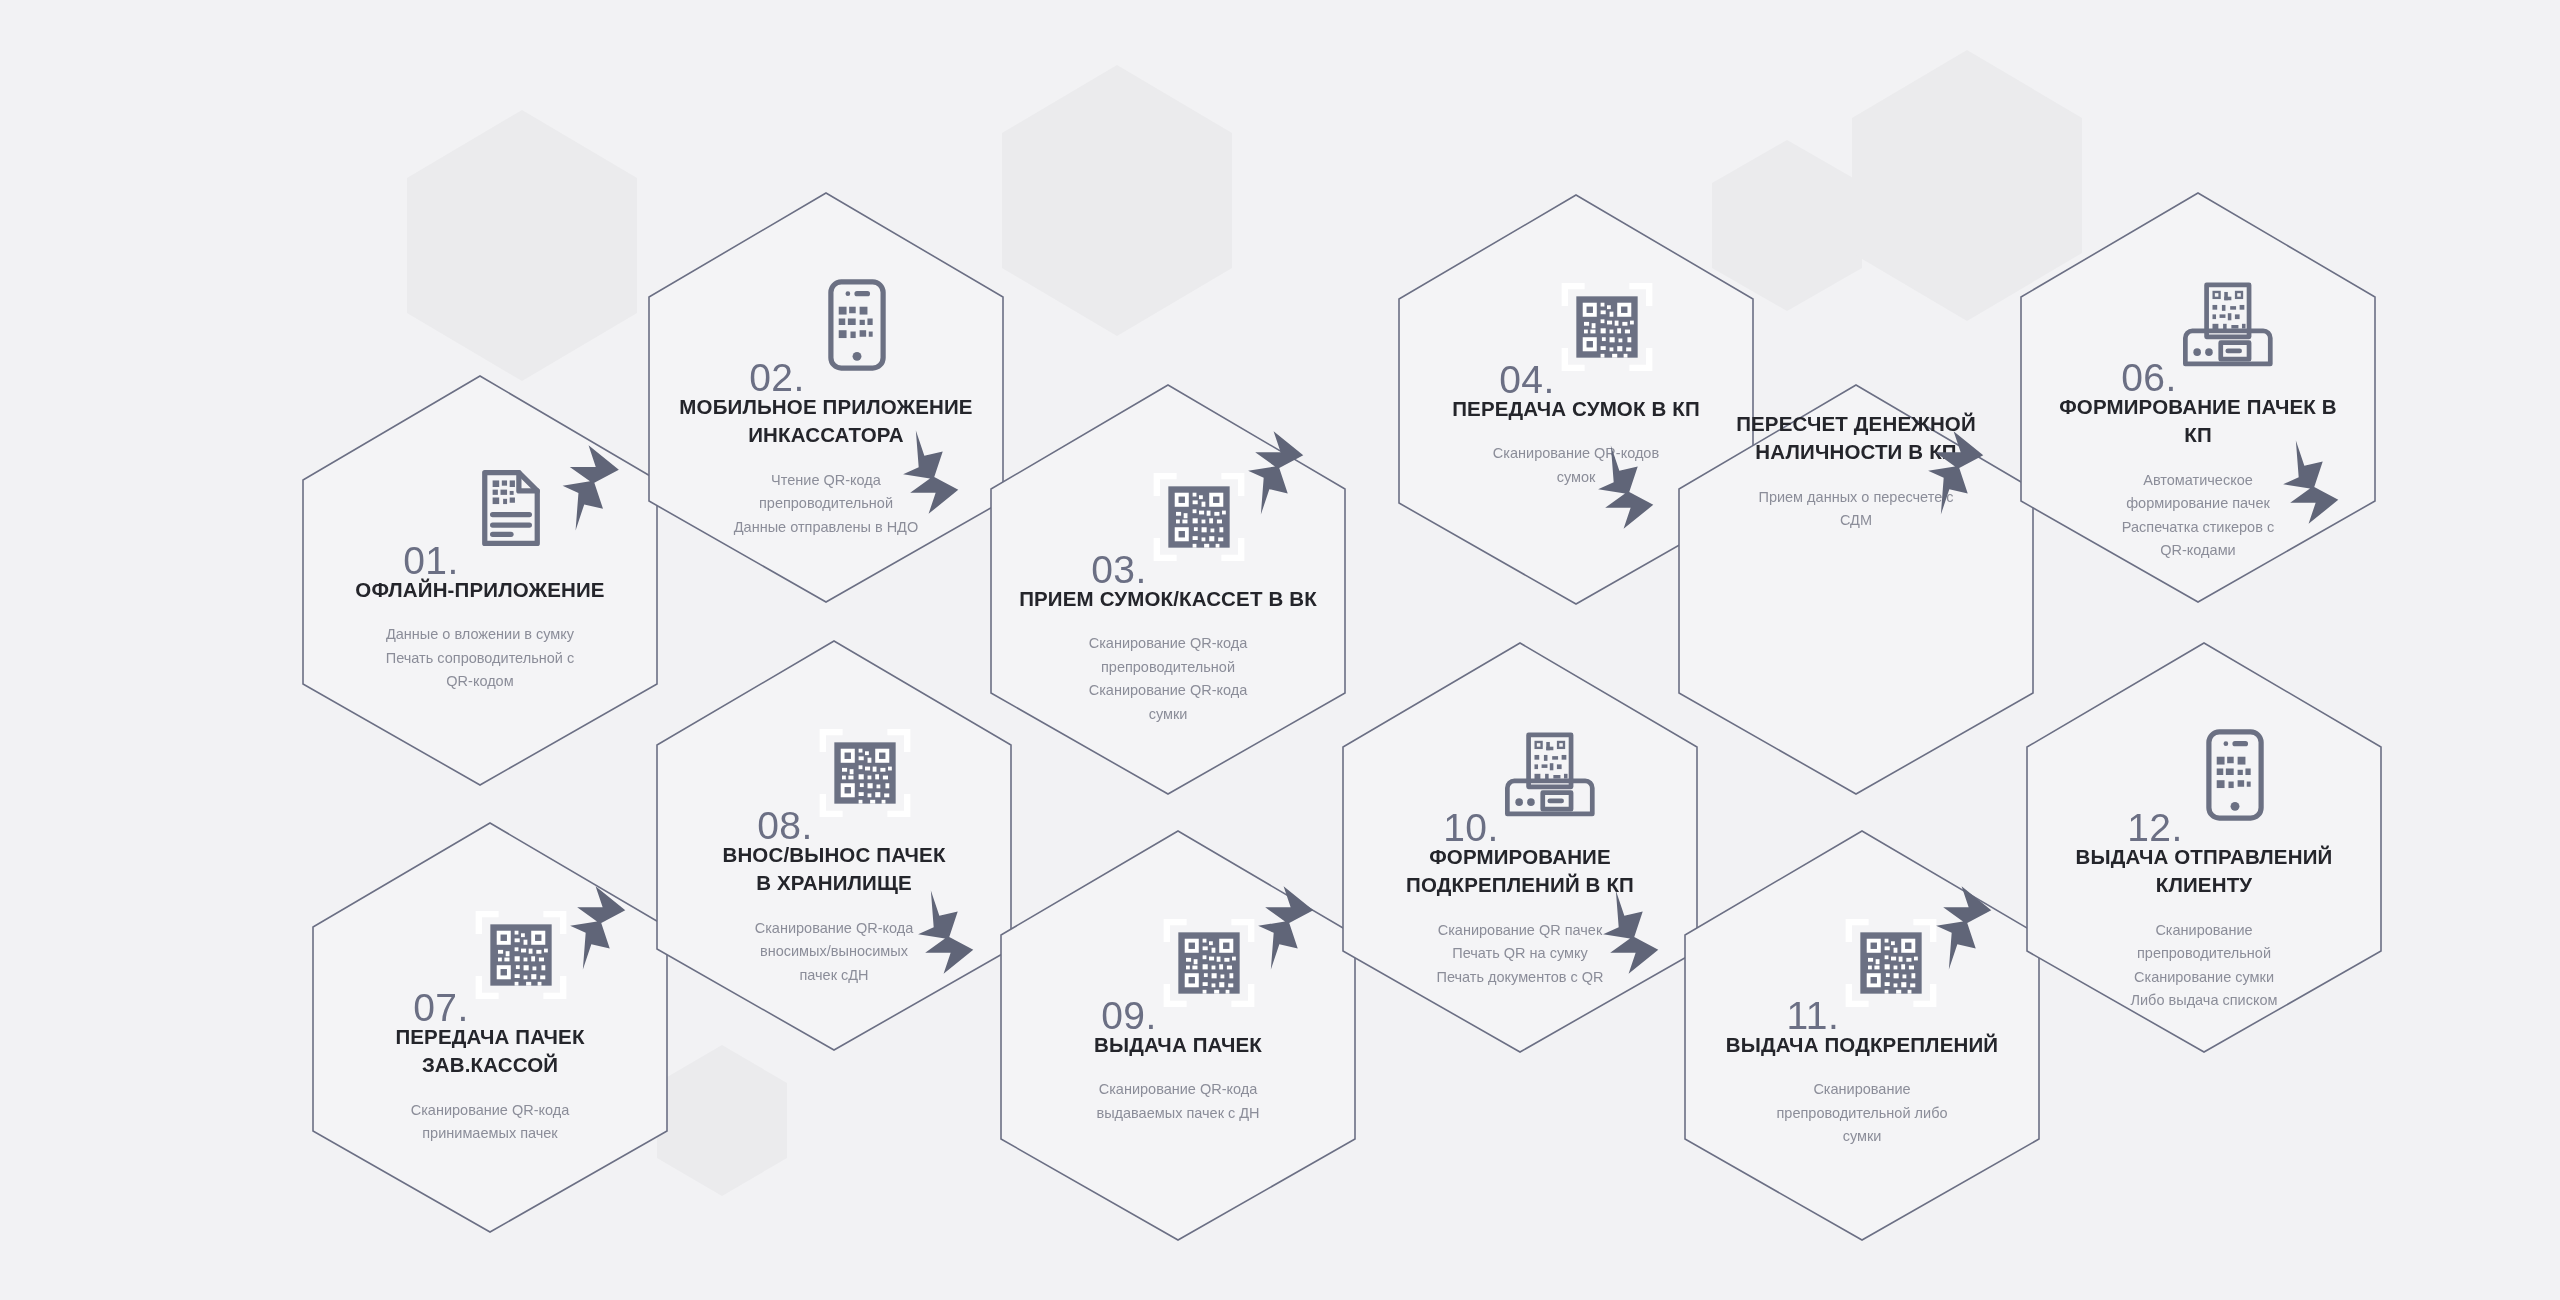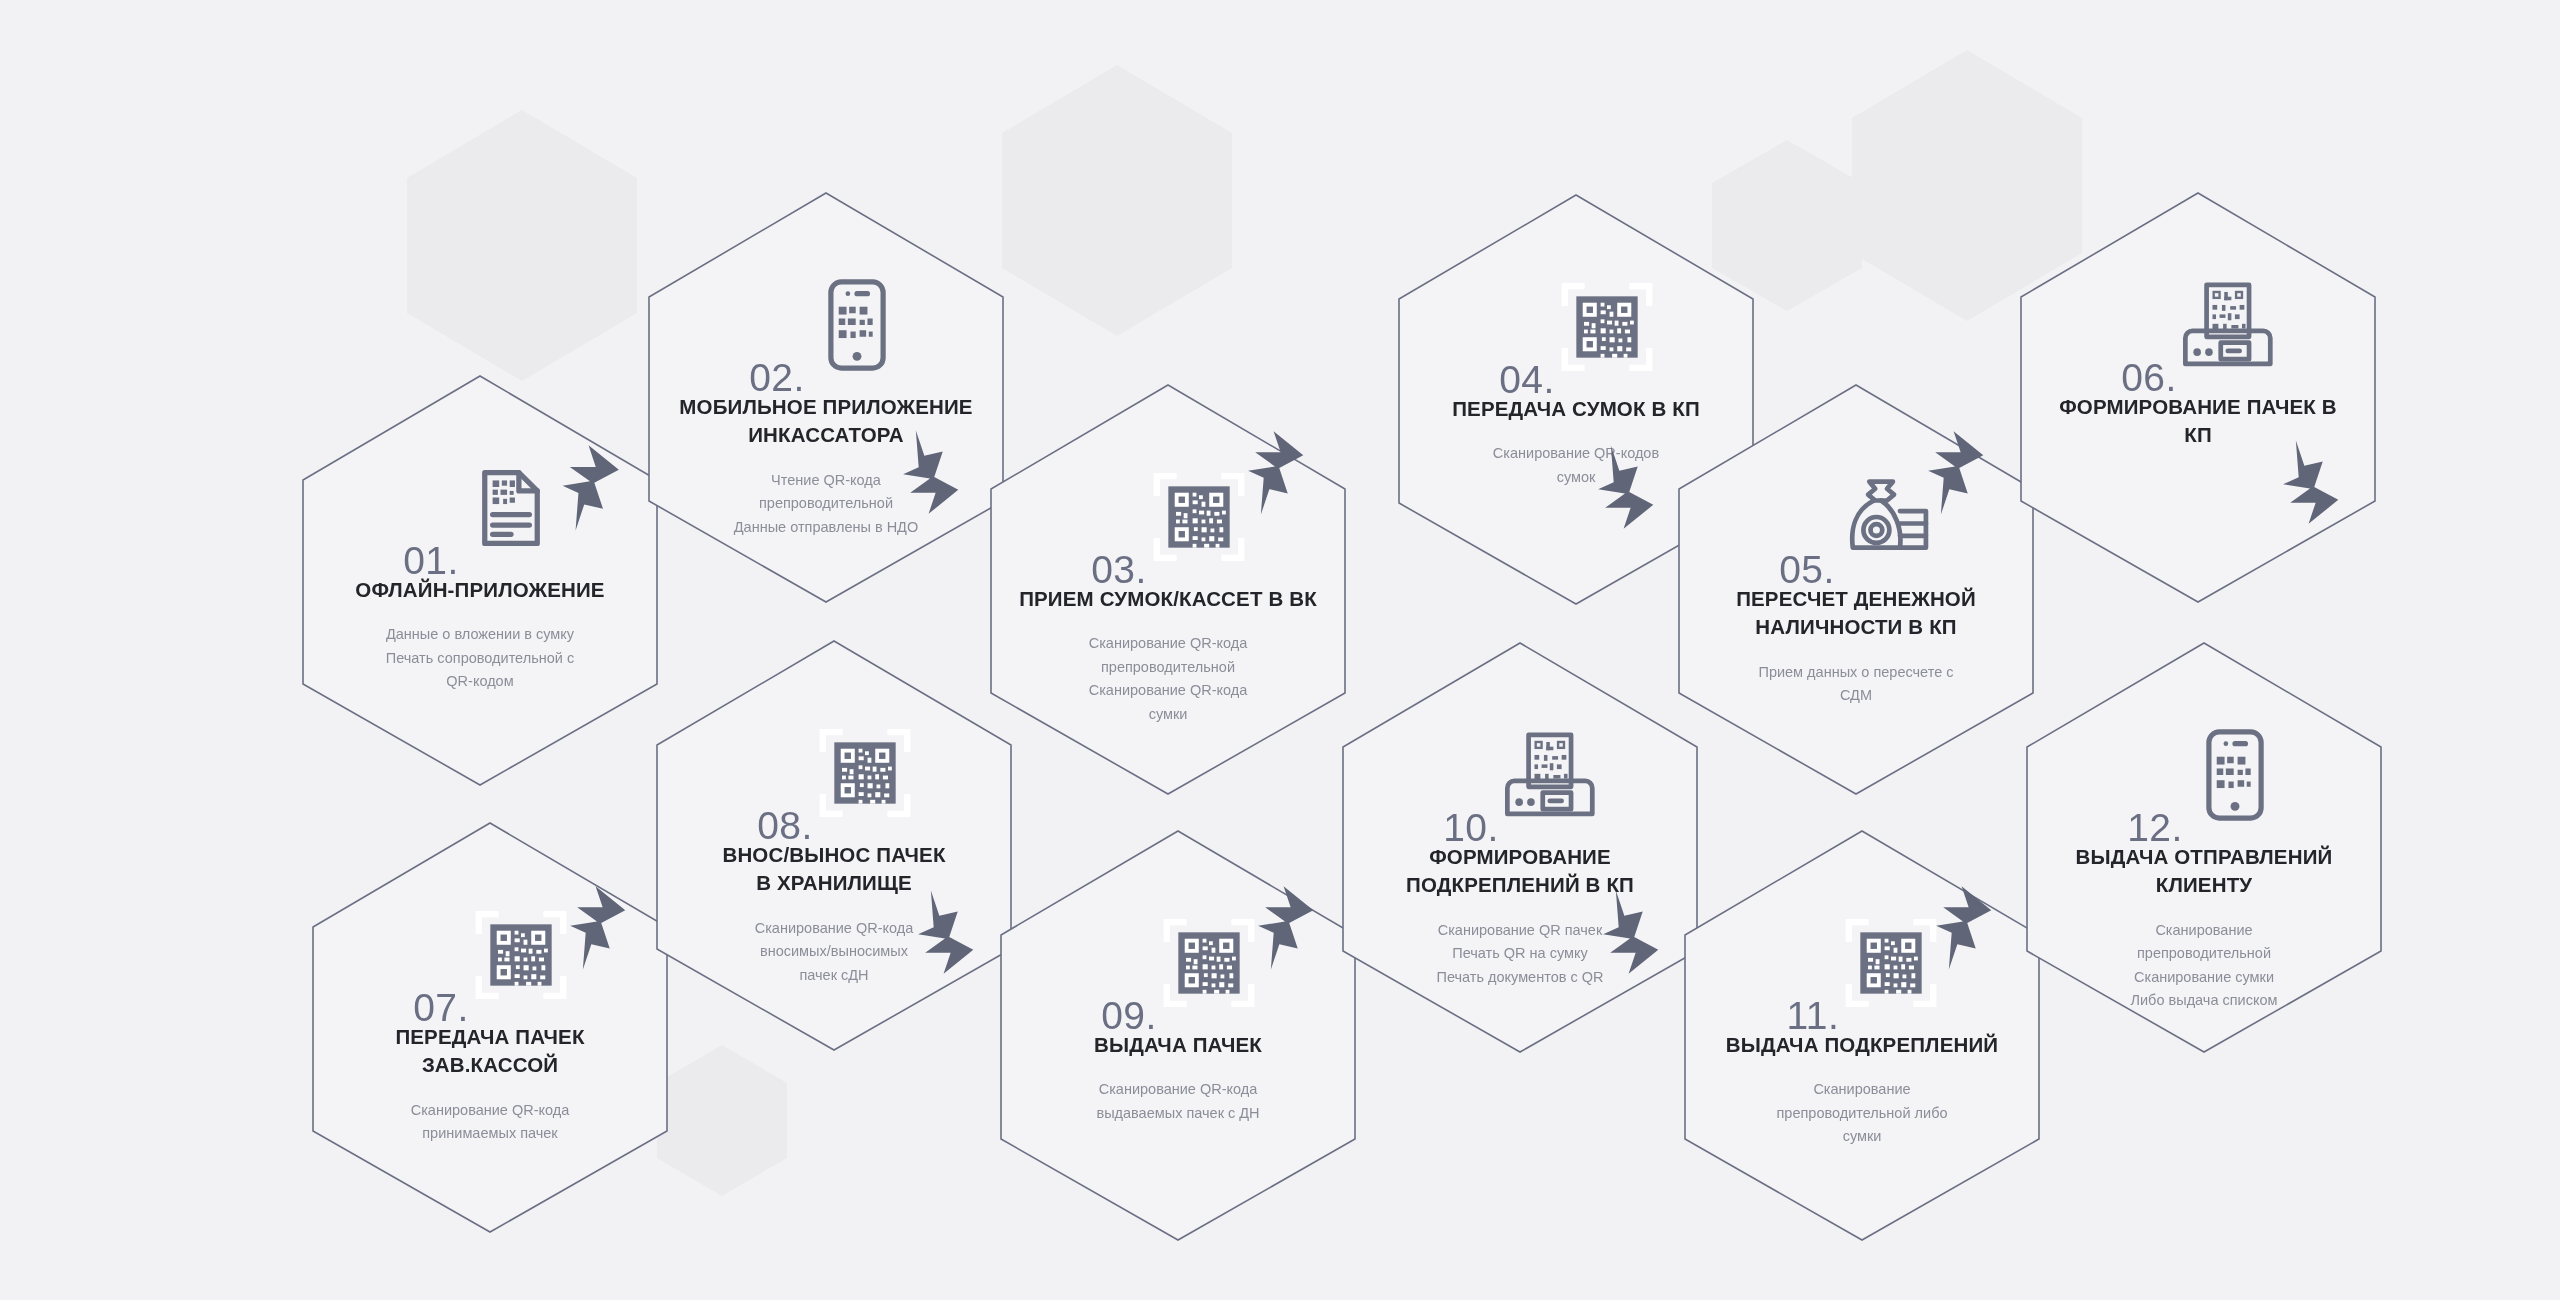--- a/index.html
+++ b/index.html
@@ -350,34 +350,20 @@
       <div class="desc">Сканирование QR-кодов
 сумок</div>
     </div>
   </div>
 
   <div class="hex row-mid" style="left:1676px; top:382px;">
     <svg class="outline" viewBox="0 0 360 415">
       <polygon points="180,3 357,107 357,311 180,412 3,311 3,107" fill="#f4f4f6" stroke="#6b6f84" stroke-width="1.6"></polygon>
     </svg>
     <div class="inner">
-      <div class="iconrow">
-        <span class="num">05.</span>
-        <span class="ico">
-          <svg width="100" height="92" viewBox="0 0 78 72" fill="none" stroke="#6b7083" stroke-width="4" stroke-linejoin="round" stroke-linecap="round">
-            <path d="M24 6 h20 l-5 6 6 5 -6 5 h-10 l-6 -5 6 -5 Z"></path>
-            <path d="M28 22 C12 30 8 46 10 62 h40 C52 46 46 30 34 22"></path>
-            <circle cx="30" cy="47" r="11"></circle>
-              <circle cx="30" cy="47" r="5"></circle>
-            <path d="M50 31 h22 v31 h-22"></path>
-            <path d="M50 41.5 h22"></path>
-              <path d="M50 52 h22"></path>
-          </svg>
-        </span>
-      </div>
       <div class="title">ПЕРЕСЧЕТ ДЕНЕЖНОЙ
 НАЛИЧНОСТИ В КП</div>
       <div class="desc">Прием данных о пересчете с
 СДМ</div>
     </div>
   </div>
 
   <div class="hex row-top" style="left:2018px; top:190px;">
     <svg class="outline" viewBox="0 0 360 415">
       <polygon points="180,3 357,107 357,311 180,412 3,311 3,107" fill="#f4f4f6" stroke="#6b6f84" stroke-width="1.6"></polygon>
@@ -410,20 +396,24 @@
             </g>
             <path d="M8 42 h60 a6 6 0 0 1 6 6 v22 H2 V48 a6 6 0 0 1 6 -6 Z"></path>
             <rect x="32" y="52" width="24" height="14"></rect>
             <path d="M38 59 h10"></path>
             <circle cx="12" cy="60" r="3.2" fill="#6b7083" stroke="none"></circle>
             <circle cx="22" cy="60" r="3.2" fill="#6b7083" stroke="none"></circle>
           </svg>
         </span>
       </div>
       <div class="title">ФОРМИРОВАНИЕ ПАЧЕК В КП</div>
+      <div class="desc">Автоматическое
+формирование пачек
+Распечатка стикеров с
+QR-кодами</div>
     </div>
   </div>
 
   <div class="hex row-mid" style="left:310px; top:820px;">
     <svg class="outline" viewBox="0 0 360 415">
       <polygon points="180,3 357,107 357,311 180,412 3,311 3,107" fill="#f4f4f6" stroke="#6b6f84" stroke-width="1.6"></polygon>
     </svg>
     <div class="inner">
       <div class="iconrow">
         <span class="num">07.</span>

